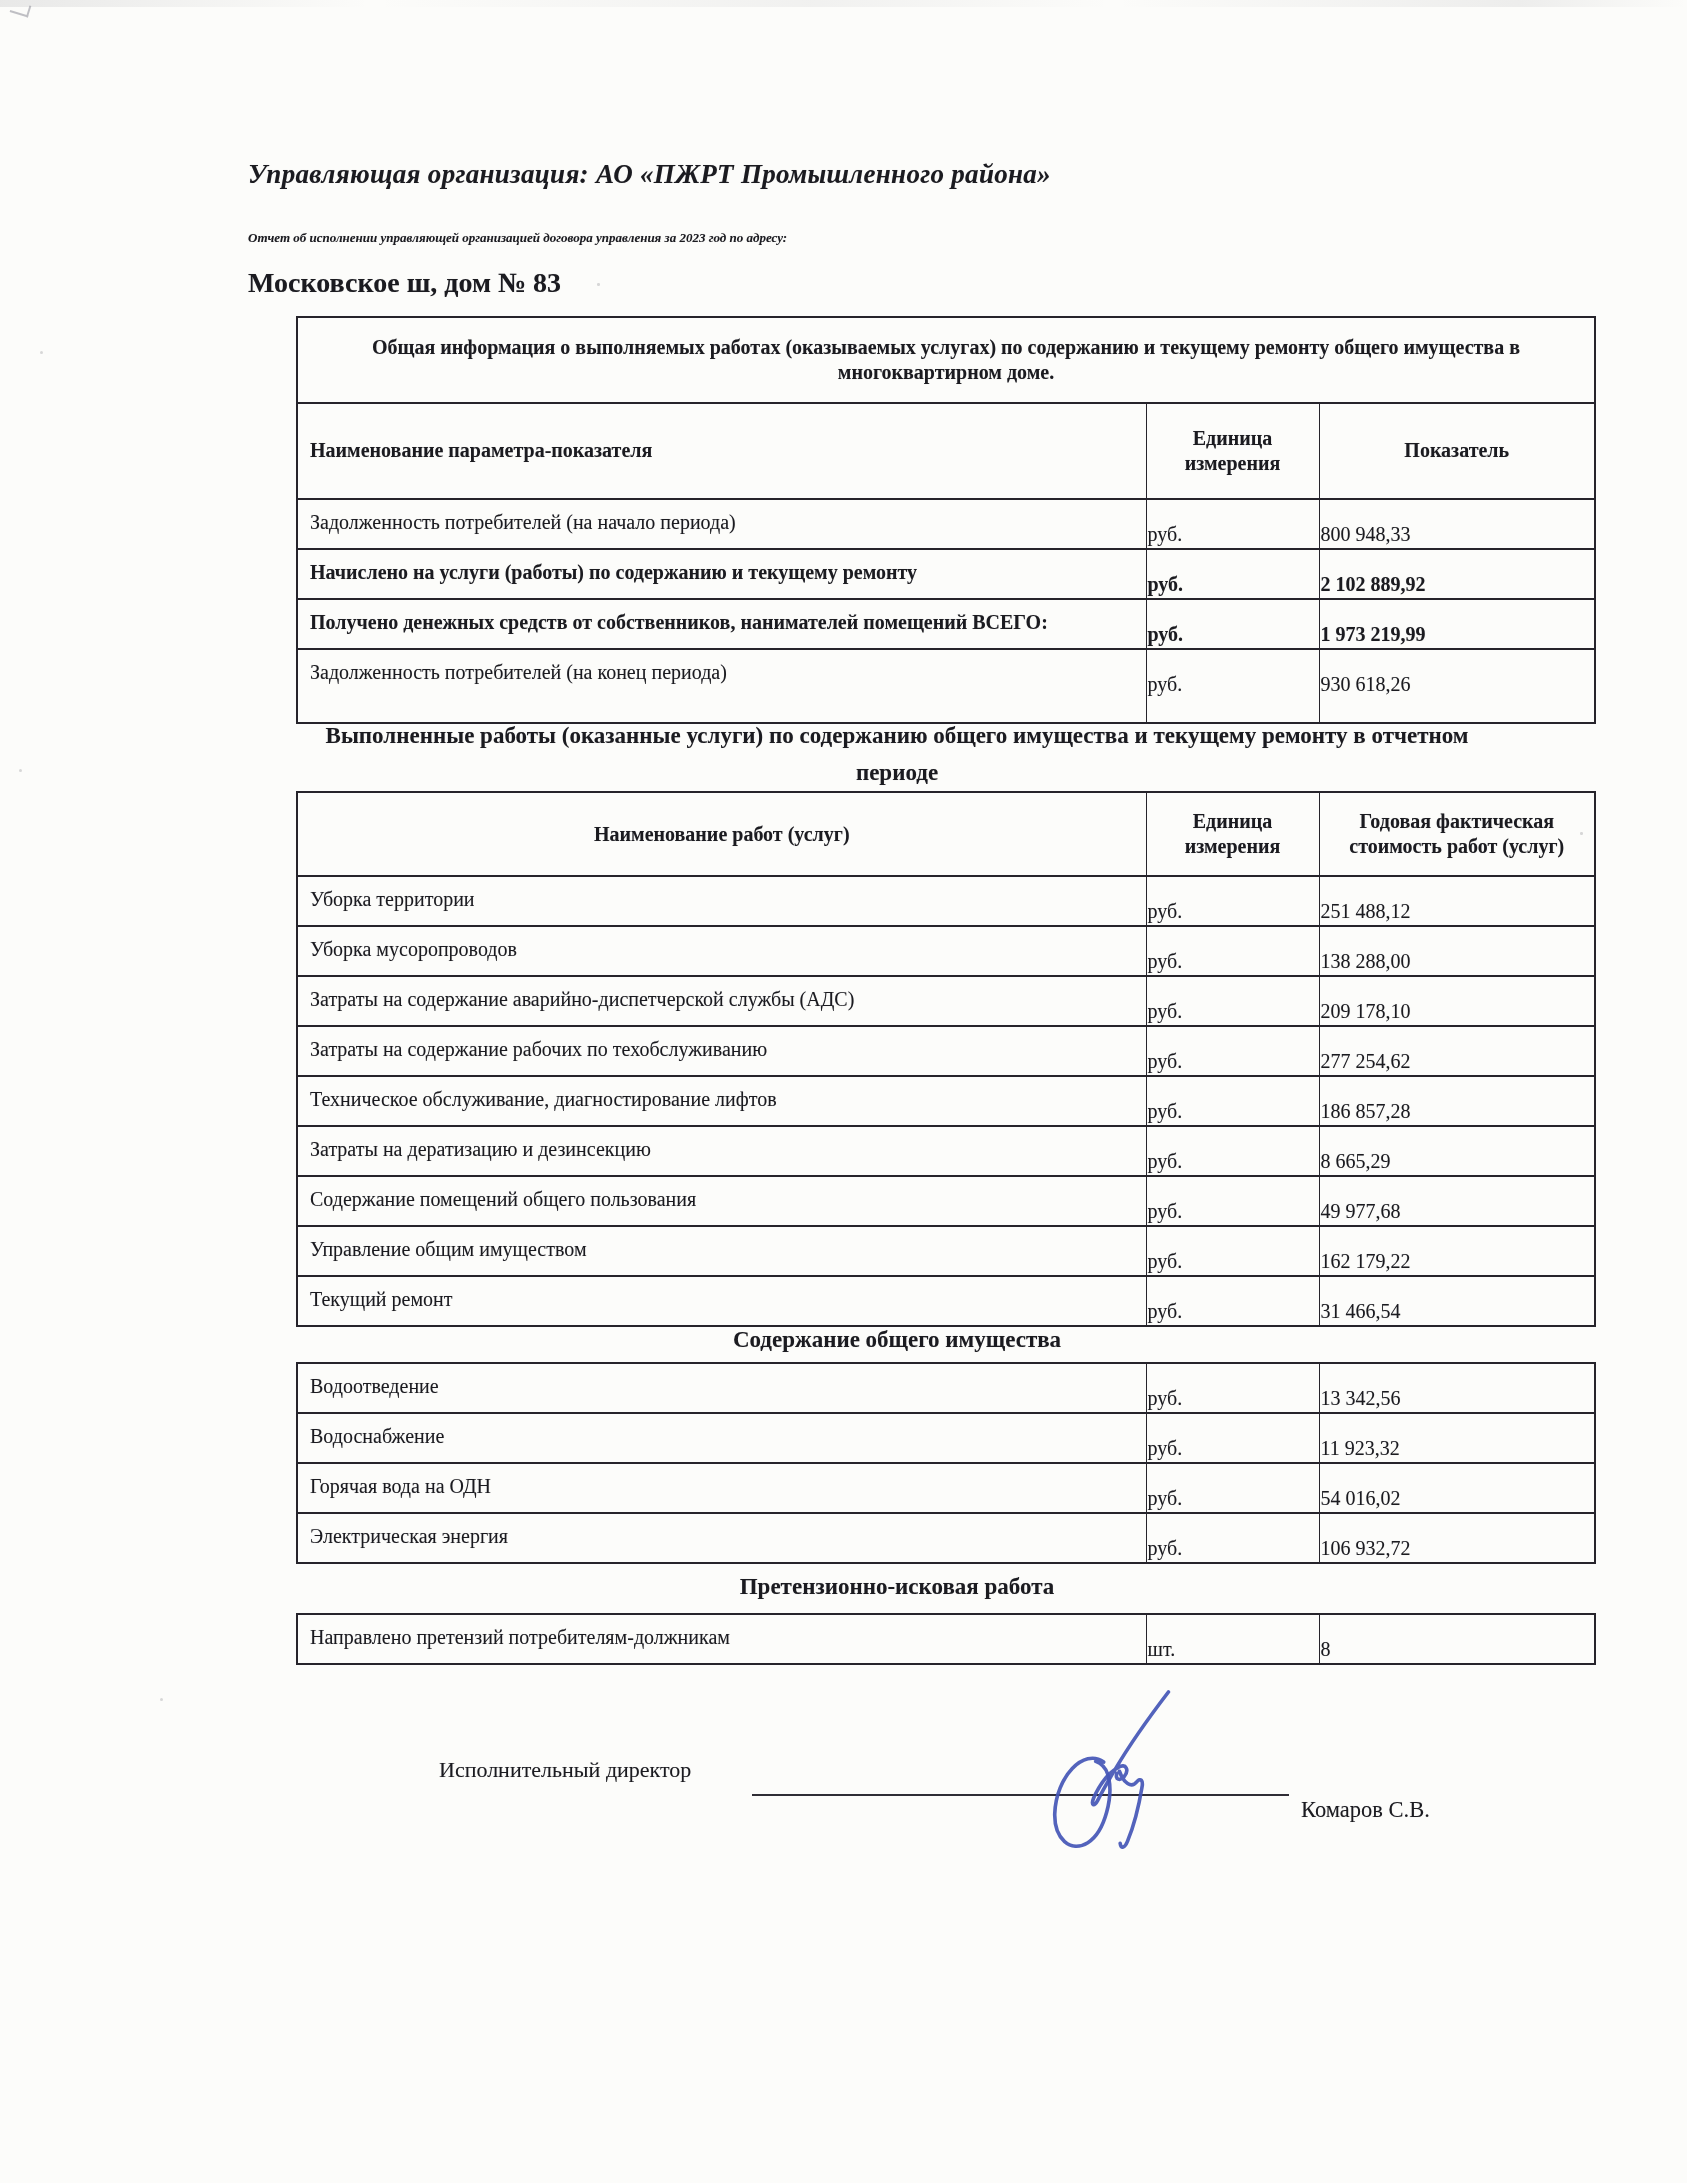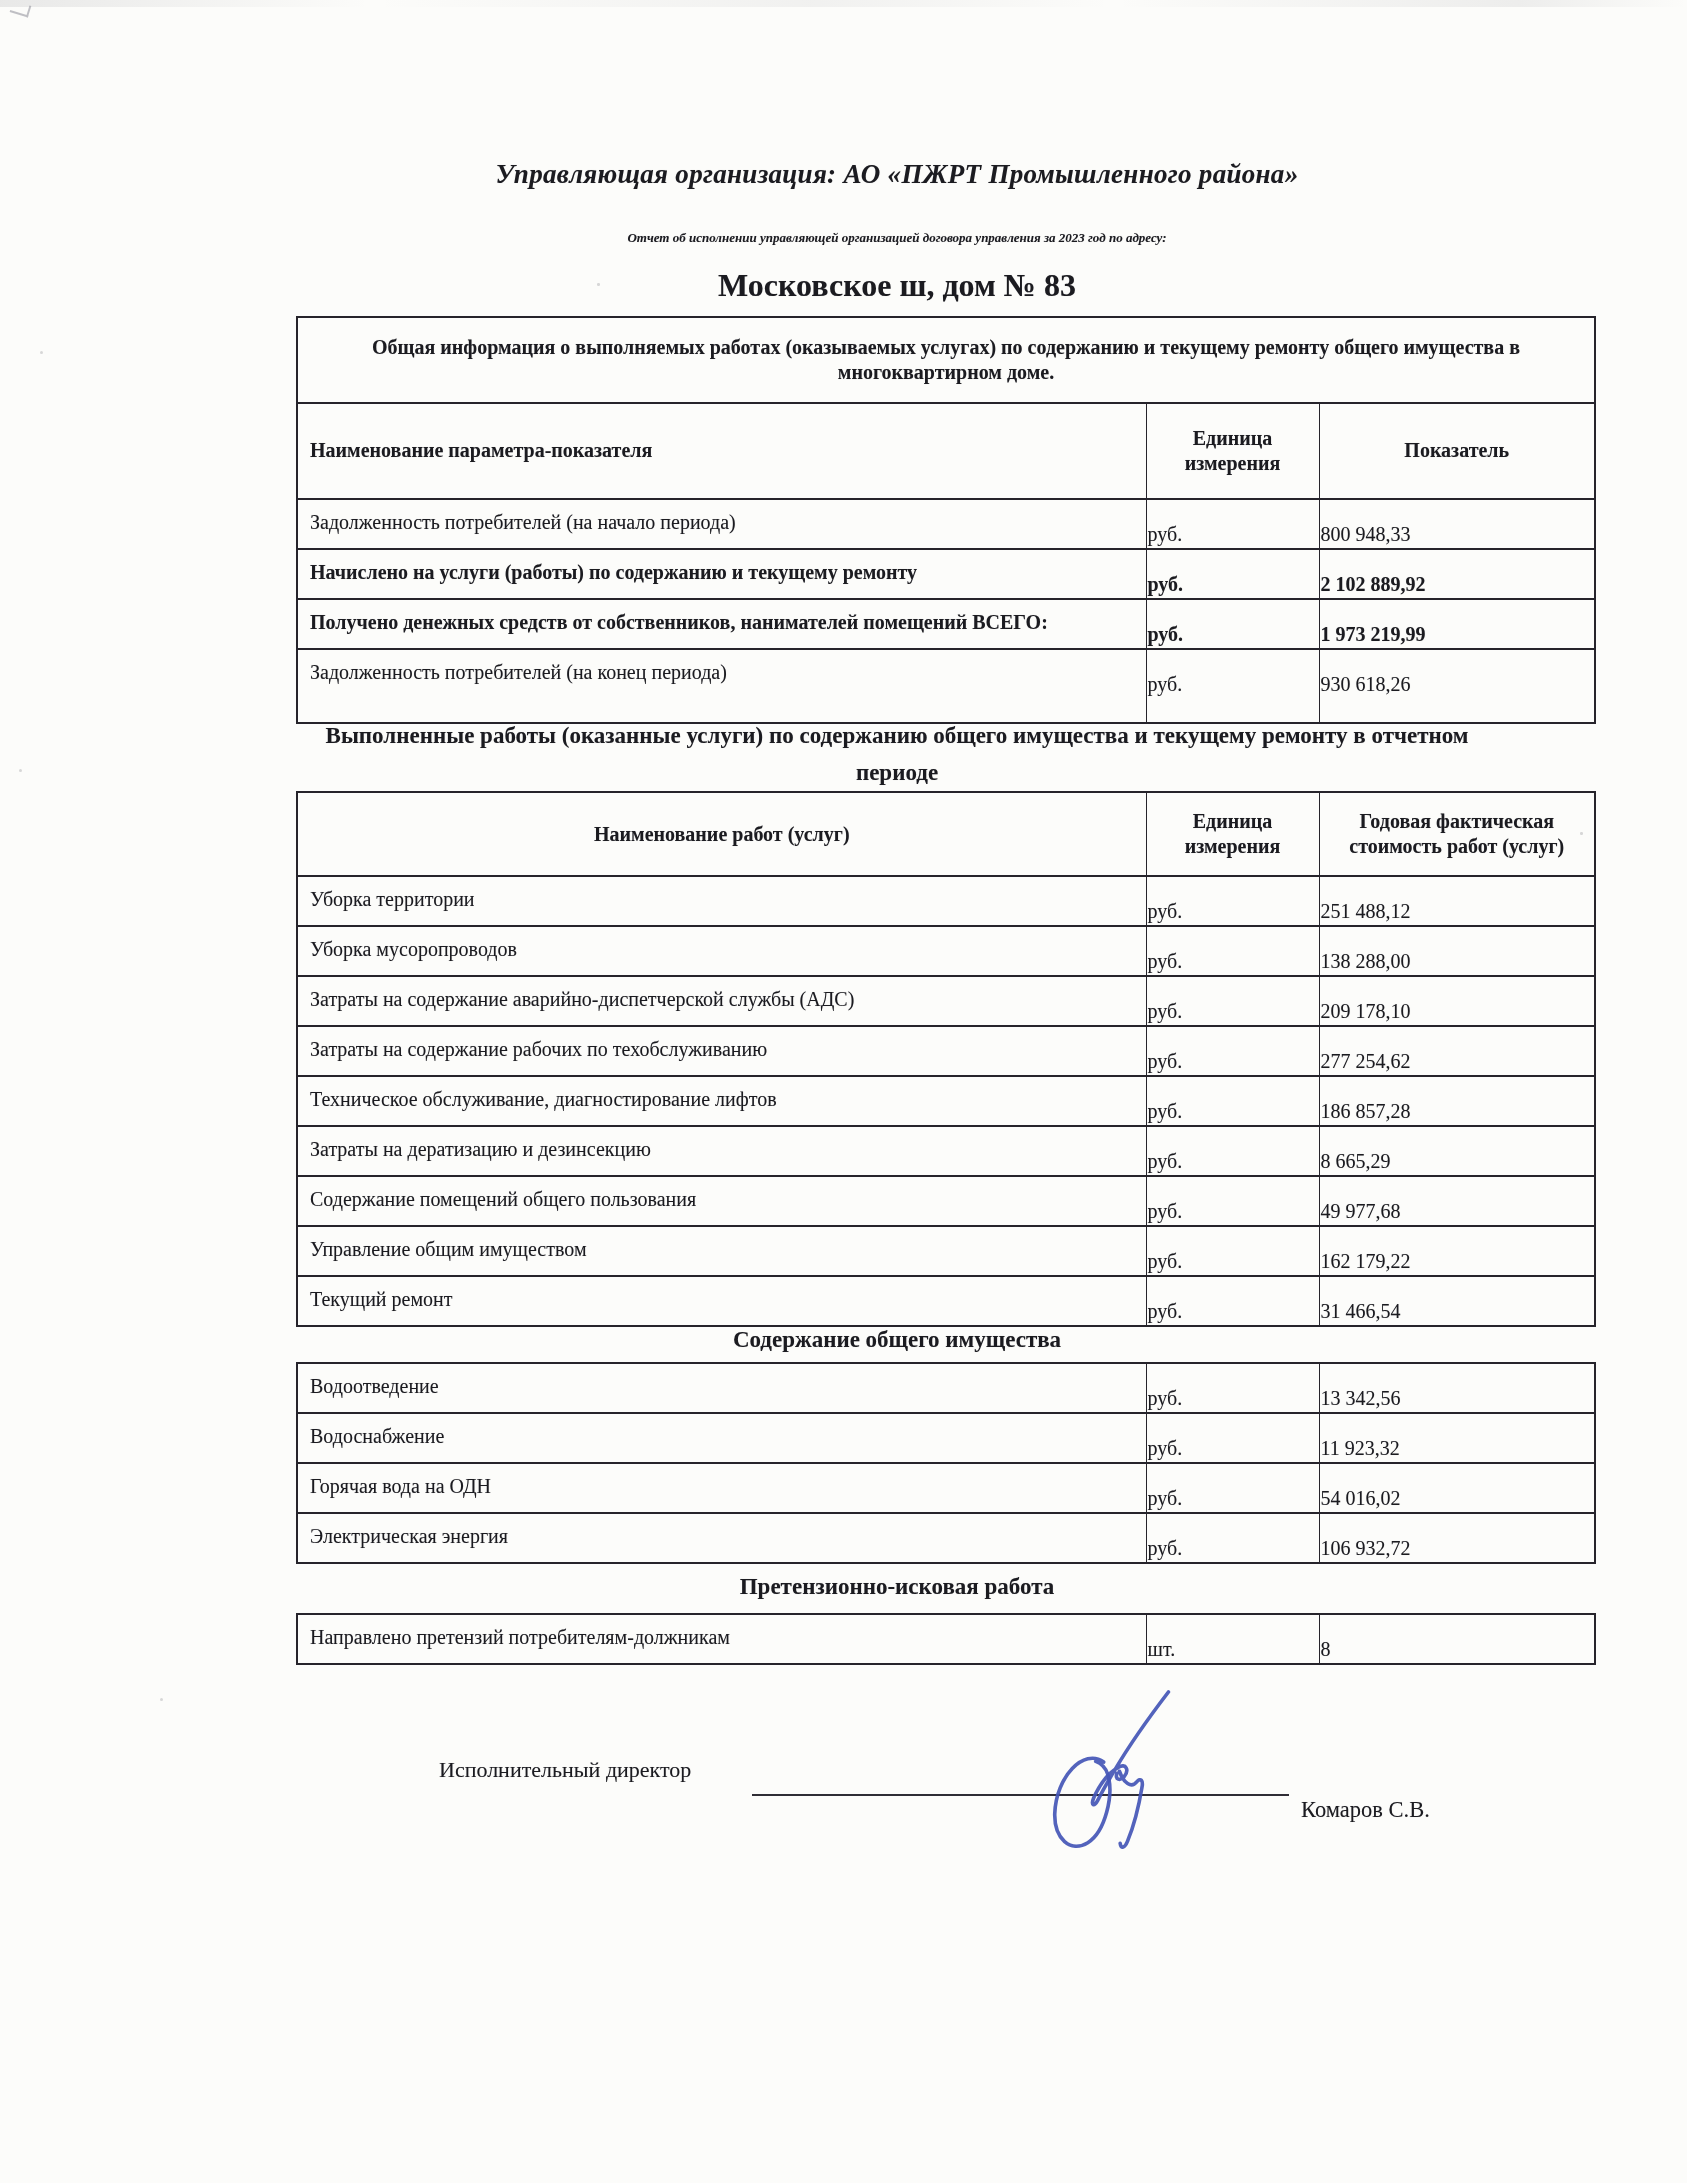--- a/index.html
+++ b/index.html
@@ -22,24 +22,24 @@
     background:linear-gradient(90deg,rgba(60,60,70,.10),transparent 22%,rgba(60,60,70,.06) 48%,transparent 66%,rgba(60,60,70,.08) 90%,transparent);
   }
   .corner-mark{
     position:absolute;left:10.6px;top:3.3px;width:17px;height:10px;
     border-left:2px solid #8f8f98;border-top:2px solid #8f8f98;
     transform:rotate(197deg);opacity:.55;
   }
   .speck{position:absolute;border-radius:50%;background:#8a8a90;opacity:.32;}
 
   
-  .hdr{position:absolute;left:248px;width:1298px;text-align:center;font-family:Liberation Serif, serif;}
+  .hdr{position:absolute;left:248px;width:1298px;text-align:left;font-family:Liberation Serif, serif;}
   #doc-title{top:159px;font-size:27px;font-weight:bold;font-style:italic;letter-spacing:0.3px;}
   #doc-subtitle{top:230px;font-size:13px;font-weight:bold;font-style:italic;}
-  #doc-address{top:267px;font-size:32px;font-weight:bold;}
+  #doc-address{top:267px;font-size:28px;font-weight:bold;}
 
   .section-title{position:absolute;text-align:center;font-weight:bold;font-size:23px;line-height:1.6;}
   #sec2-title{left:295px;top:718px;width:1204px;text-align:center;}
   #sec3-title{left:248px;top:1322px;width:1298px;}
   #sec4-title{left:248px;top:1569px;width:1298px;}
 
   
   table.tbl{
     position:absolute;left:248px;width:1298px;
     border-collapse:collapse;table-layout:fixed;

